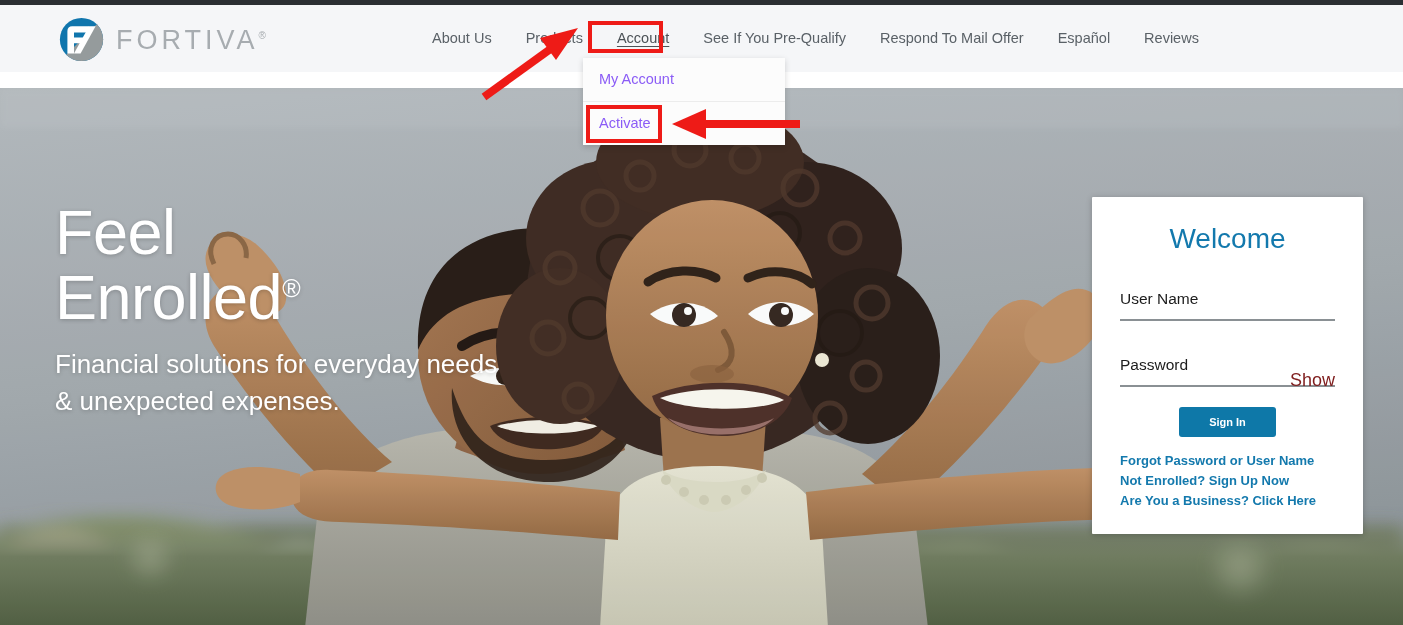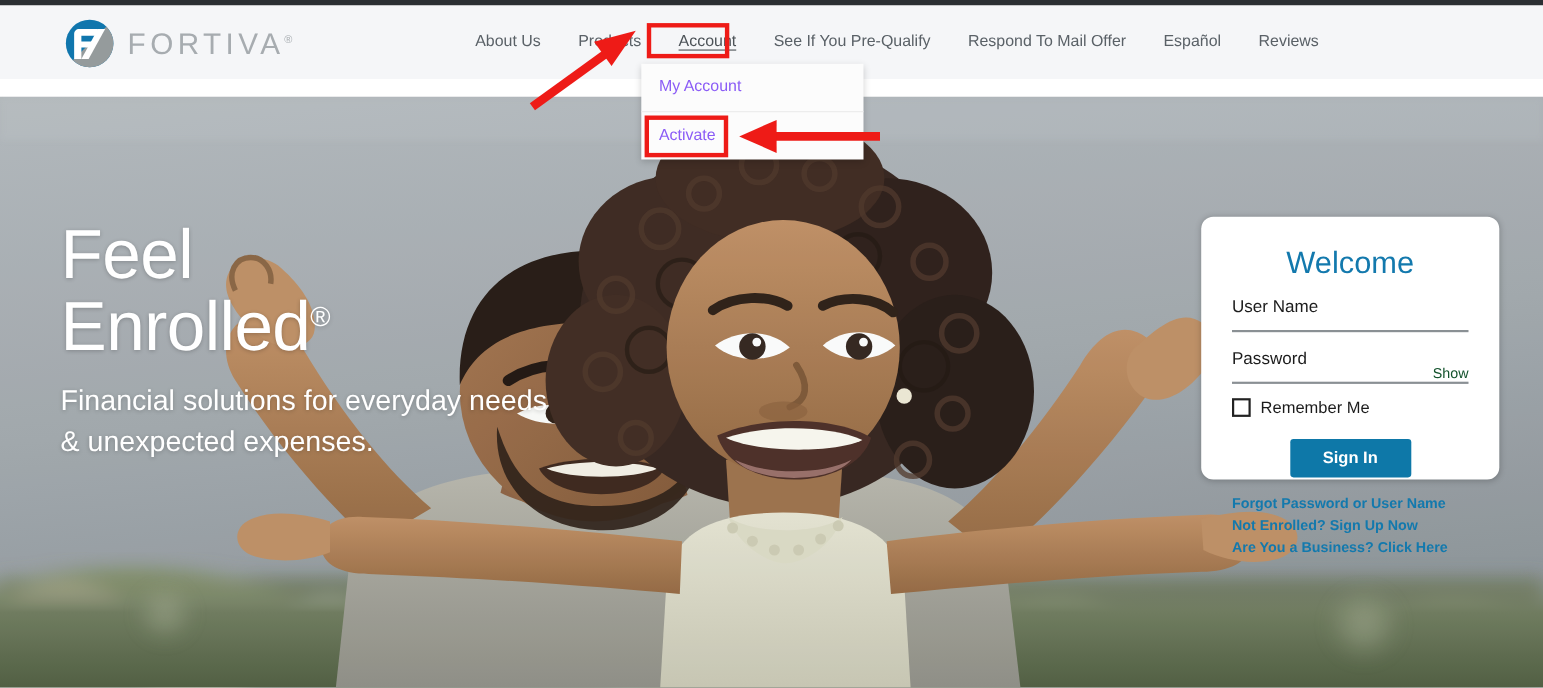--- a/index.html
+++ b/index.html
@@ -96,50 +96,50 @@
   .hero-h1 {
     font-size: 63px; font-weight: 400; line-height: 1.03; letter-spacing: -0.5px;
   }
   .hero-h1 .reg { font-size: 25px; vertical-align: super; }
   .hero-sub {
     margin-top: 16px; font-size: 26px; font-weight: 400; line-height: 1.42;
   }
 
   
   .login-panel {
-    position: absolute; left: 1092px; top: 197px; width: 271px; height: 239px;
-    background: #ffffff; border-radius: 11px; z-index: 8;
+    position: absolute; left: 1092px; top: 197px; width: 271px; height: 337px;
+    background: #ffffff; border-radius: 1px; z-index: 8;
     box-shadow: 0 1px 6px rgba(0,0,0,0.22);
     padding: 0 28px;
   }
   .welcome {
     text-align: center; color: #1379ad; font-size: 28px;
     font-weight: 400; padding-top: 26px; letter-spacing: 0px;
   }
-  .field { margin-top: 16px; position: relative; }
+  .field { margin-top: 35px; position: relative; }
   .field-label {
     font-size: 15.5px; color: #1c1c1c; line-height: 1.1; padding-bottom: 12px;
   }
   .field-line { height: 2px; background: #8a9094; width: 100%; }
   .show-link {
     position: absolute; right: 0; top: 14px;
-    font-size: 13px; color: #14532d; cursor: pointer;
+    font-size: 18px; color: #7f1d1d; cursor: pointer;
   }
   .remember-row {
     margin-top: 13px; display: flex; align-items: center; gap: 9px;
   }
   .cb {
     width: 17px; height: 17px; border: 2px solid #222; background: #fff;
     cursor: pointer; flex: 0 0 auto;
   }
   .remember-label { font-size: 15px; color: #1c1c1c; }
   .signin-wrap { text-align: center; margin-top: 20px; }
   .signin-btn {
     display: inline-block; background: #0e78a8; color: #fff;
-    font-size: 15px; font-weight: 700; border: none; border-radius: 3px;
+    font-size: 11px; font-weight: 700; border: none; border-radius: 3px;
     padding: 9px 30px; cursor: pointer;
   }
   .links { margin-top: 14px; }
   .link-row {
     font-size: 13px; font-weight: 700; color: #1379ad;
     line-height: 20px; cursor: pointer; white-space: nowrap;
   }
 
   
   .arrows { position: absolute; left:0; top:0; width:1403px; height:625px; z-index: 40; pointer-events: none; }
@@ -396,24 +396,20 @@
       <div class="field-label">User Name</div>
       <div class="field-line"></div>
     </div>
 
     <div class="field">
       <div class="field-label">Password</div>
       <div class="show-link">Show</div>
       <div class="field-line"></div>
     </div>
 
-    <div class="remember-row">
-      <div class="cb"></div>
-      <div class="remember-label">Remember Me</div>
-    </div>
 
     <div class="signin-wrap">
       <button class="signin-btn">Sign In</button>
     </div>
 
     <div class="links">
       <div class="link-row">Forgot Password or User Name</div>
       <div class="link-row">Not Enrolled? Sign Up Now</div>
       <div class="link-row">Are You a Business? Click Here</div>
     </div>

